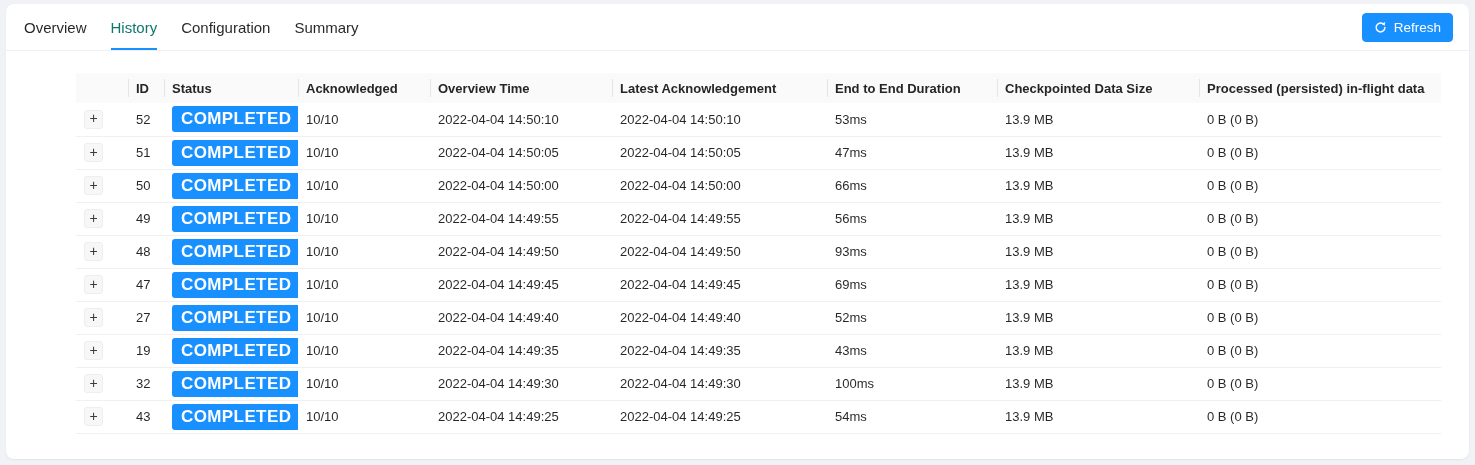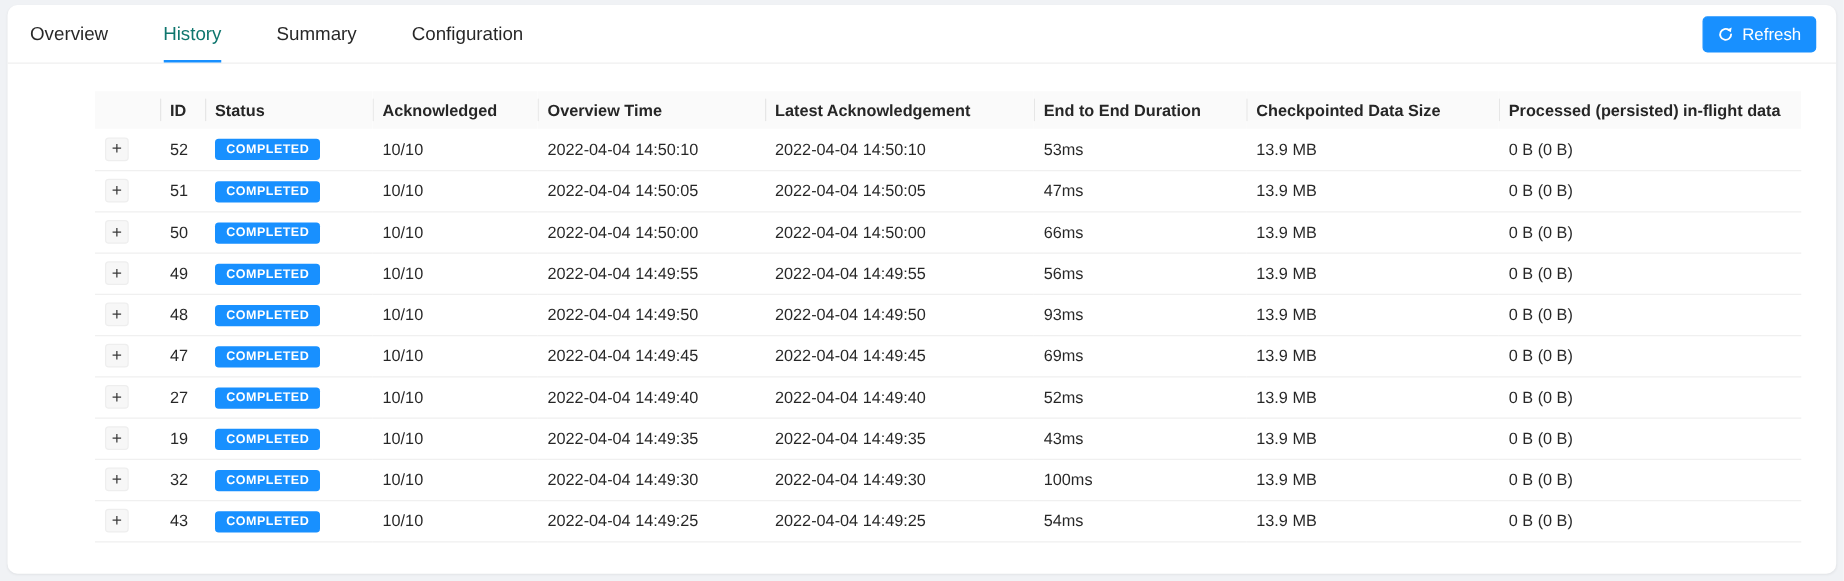--- a/index.html
+++ b/index.html
@@ -18,21 +18,21 @@
     overflow: hidden;
   }
   
   .tabbar {
     display: flex;
     align-items: center;
     height: 47px;
     padding: 0 16px 0 18px;
     border-bottom: 1px solid #f0f0f0;
   }
-  .tabs { display: flex; gap: 44px; height: 100%; }
+  .tabs { display: flex; gap: 24px; height: 100%; }
   .tab {
     display: flex;
     align-items: center;
     height: 100%;
     font-size: 15px;
     cursor: pointer;
     color: rgba(0,0,0,0.85);
     border-bottom: 2px solid transparent;
     padding-top: 2px;
   }
@@ -101,37 +101,37 @@
     font-size: 14px;
     line-height: 1;
     cursor: pointer;
     font-family: inherit;
     padding: 0 0 2px 0;
   }
   .badge {
     display: inline-block;
     background: #1890ff;
     color: #fff;
-    font-size: 10px;
+    font-size: 17px;
     font-weight: 700;
     letter-spacing: 0.4px;
     padding: 3px 9px 3px 9px;
     border-radius: 3px;
   }
 </style>
 </head>
 <body>
 
 <div class="card">
   <div class="tabbar">
     <div class="tabs">
         <div class="tab">Overview</div>
         <div class="tab active">History</div>
+        <div class="tab">Configuration</div>
         <div class="tab">Summary</div>
-        <div class="tab">Configuration</div>
       </div>
     <div class="spacer"></div>
     <button class="refresh-btn">
       <span class="sync-icon">
         <svg width="13" height="13" viewBox="0 0 16 16">
           <path d="M 13.4 8 A 5.4 5.4 0 1 1 11.3 3.72" stroke="#fff" stroke-width="1.8" fill="none" stroke-linecap="round"></path>
           <path d="M 13.9 1.2 L 13.1 5.9 L 9.2 3.4 Z" fill="#fff"></path>
         </svg>
       </span>
       <span>Refresh</span>

